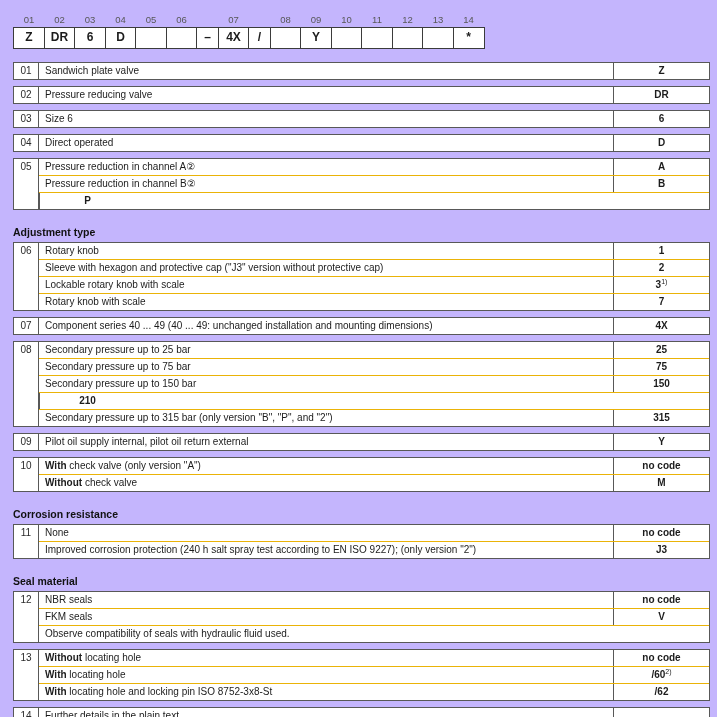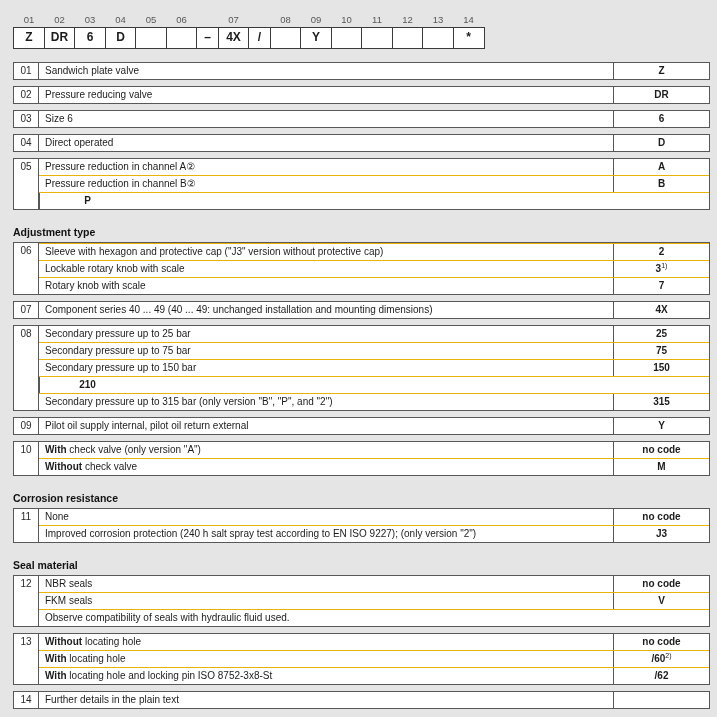--- a/index.html
+++ b/index.html
@@ -1,17 +1,17 @@
 <!DOCTYPE html>
 <html><head>
 <meta charset="utf-8">
 <style>
   html,body { margin:0; padding:0; background:#fff; }
   .page {
-    width:717px; height:717px; background:#e5e5e5; overflow:hidden;
+    width:717px; height:717px; background:#c4b5fd; overflow:hidden;
     font-family:"Liberation Sans", sans-serif; color:#1c1c1c; position:relative;
   }
   
   .code-strip { margin:13px 0 13px 13px; display:flex; align-items:flex-end; }
   .cs-cell { display:flex; flex-direction:column; margin-left:-1.5px; }
   .cs-cell.first { margin-left:0; }
   .cs-label {
     font-size:9.5px; color:#575757; text-align:center; height:14px; line-height:13px;
   }
   .cs-box {
@@ -174,20 +174,24 @@
         <div class="codecell"><span>P</span></div>
       </div>
     </div>
   </div>
 
   <div class="section-header">Adjustment type</div>
 
   <div class="group">
     <div class="gnum">06</div>
     <div class="grows">
+      <div class="row r0">
+        <div class="desc"><span>Rotary knob</span></div>
+        <div class="codecell"><span>1</span></div>
+      </div>
       <div class="row">
         <div class="desc"><span>Sleeve with hexagon and protective cap ("J3" version without protective cap)</span></div>
         <div class="codecell"><span>2</span></div>
       </div>
       <div class="row">
         <div class="desc"><span>Lockable rotary knob with scale</span></div>
         <div class="codecell"><span>3</span><span class="sup">1)</span></div>
       </div>
       <div class="row">
         <div class="desc"><span>Rotary knob with scale</span></div>

